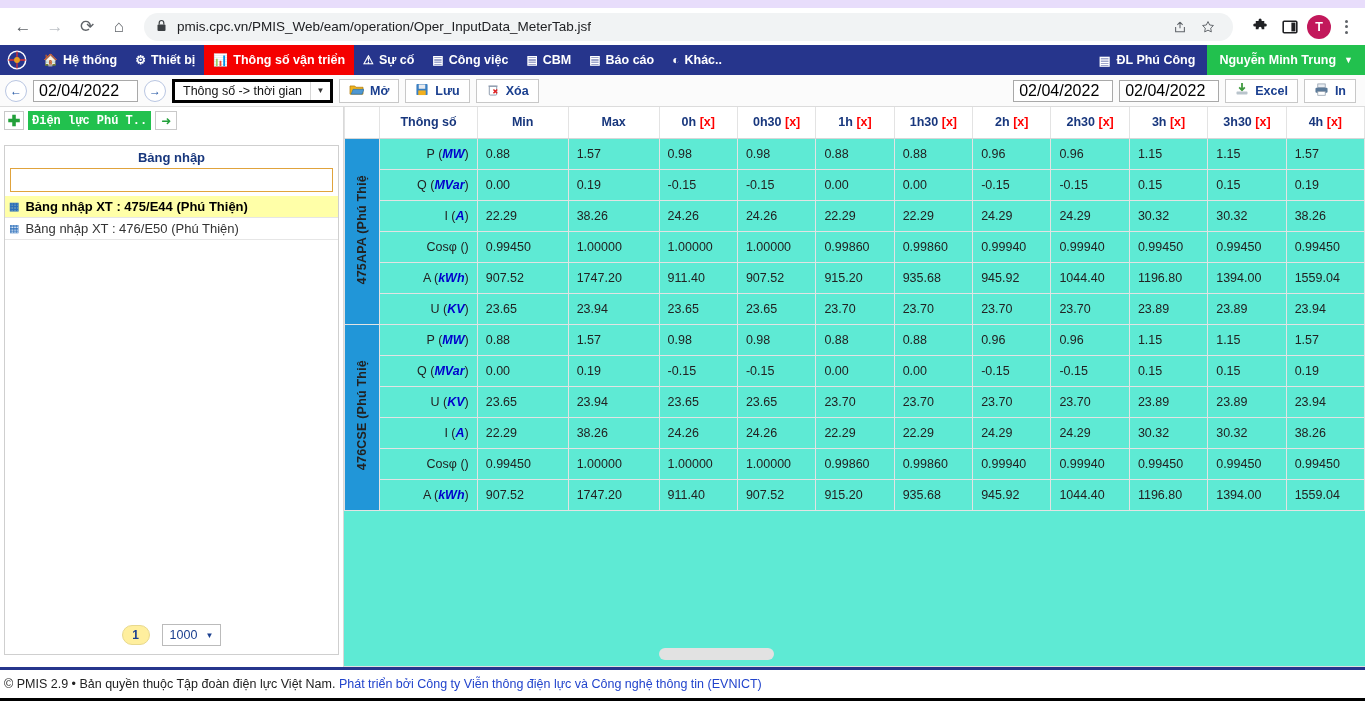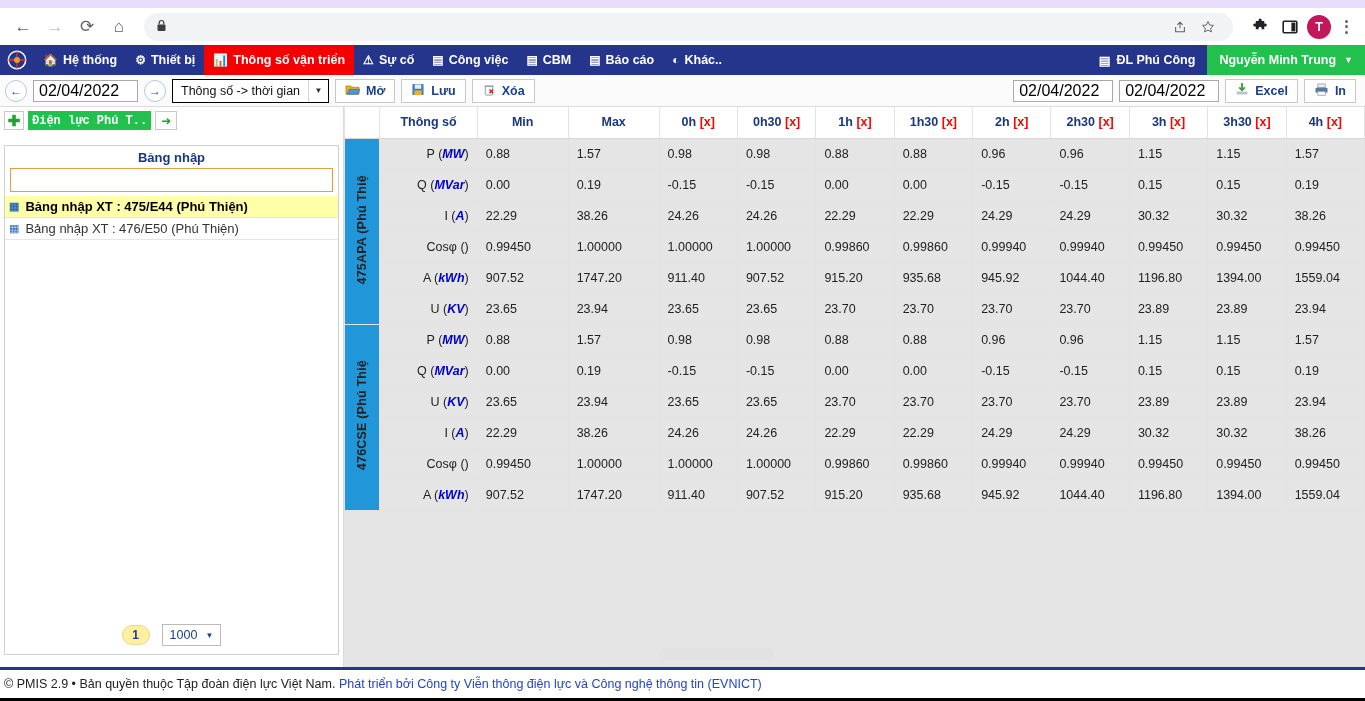--- a/index.html
+++ b/index.html
@@ -81,21 +81,21 @@
     background: #fff; color: #1a4fa0; font-size: 12px;
     display: flex; align-items: center; justify-content: center;
   }
   .tb-input {
     height: 22px; border: 1px solid #a9a9a9; background: #fff;
     font-size: 16px; color: #000; padding: 0 5px;
     display: flex; align-items: center;
   }
   #date-main { width: 105px; }
   #select-box {
-    height: 24px; border: 1px solid #000000; background: #fff;
+    height: 24px; border: 3px solid #000000; background: #fff;
     display: flex; align-items: center; font-size: 12.5px; color: #111;
   }
   #select-box .sel-text { padding: 0 8px; white-space: nowrap; }
   #select-box .sel-caret {
     width: 20px; height: 100%; border-left: 1px solid #d6d6d6;
     display: flex; align-items: center; justify-content: center;
     font-size: 8px; color: #333;
   }
   .tb-btn {
     height: 24px; border: 1px solid #c8c8c8; background: #fff;
@@ -145,21 +145,21 @@
     border: 1px solid #e8d98f; color: #1a3f8f; font-size: 12px; font-weight: bold;
     display: flex; align-items: center; justify-content: center; padding: 0 8px;
   }
   #rows-select {
     height: 22px; border: 1px solid #bbb; background: #fff; color: #1a3f8f;
     font-size: 12.5px; display: flex; align-items: center; gap: 8px; padding: 0 7px;
   }
   #rows-select .caret { font-size: 8px; }
 
   
-  #table-pane { flex: 1 1 auto; display: flex; flex-direction: column; overflow: hidden; background: #e5e5e5; }
+  #table-pane { flex: 1 1 auto; display: flex; flex-direction: column; overflow: hidden; background: #5eead4; }
   #table-scroll { flex: 1 1 auto; overflow: hidden; position: relative; }
   table.grid { border-collapse: collapse; table-layout: fixed; }
   table.grid th, table.grid td {
     border: 1px solid #e3e3e3; font-size: 12.5px; height: 31px;
     padding: 0 8px; white-space: nowrap; color: #222;
   }
   table.grid th {
     font-weight: bold; text-align: center; color: #18377d; background: #fff;
     border-top: none; border-bottom: 1px solid #d7d7d7;
   }
@@ -211,20 +211,21 @@
   <div class="nav-btn">⟳</div>
   <div class="nav-btn">⌂</div>
 
   <div id="omnibox">
     <span class="lock">
       <svg width="11" height="13" viewBox="0 0 11 13" aria-hidden="true">
         <rect x="1.5" y="5.5" width="8" height="6.5" rx="1" fill="#3c4043"></rect>
         <path d="M3.2 5.5V3.8a2.3 2.3 0 0 1 4.6 0v1.7" fill="none" stroke="#3c4043" stroke-width="1.2"></path>
       </svg>
     </span>
+    <span class="url">pmis.cpc.vn/PMIS_Web/eam/operation/Oper_InputData_MeterTab.jsf</span>
     <span id="omnibox-actions">
       <span class="obtn">
         <svg width="14" height="14" viewBox="0 0 16 16">
             <path d="M8 2.5l3 3M8 2.5L5 5.5M8 2.5v7M3 8v5.5h10V8" fill="none" stroke="#5f6368" stroke-width="1.2"></path>
           </svg>
       </span>
       <span class="obtn">
         <svg width="14" height="14" viewBox="0 0 16 16">
             <path d="M8 1.8l1.9 3.9 4.3.6-3.1 3 .7 4.3L8 11.6l-3.8 2 .7-4.3-3.1-3 4.3-.6z" fill="none" stroke="#5f6368" stroke-width="1.1"></path>
           </svg>

